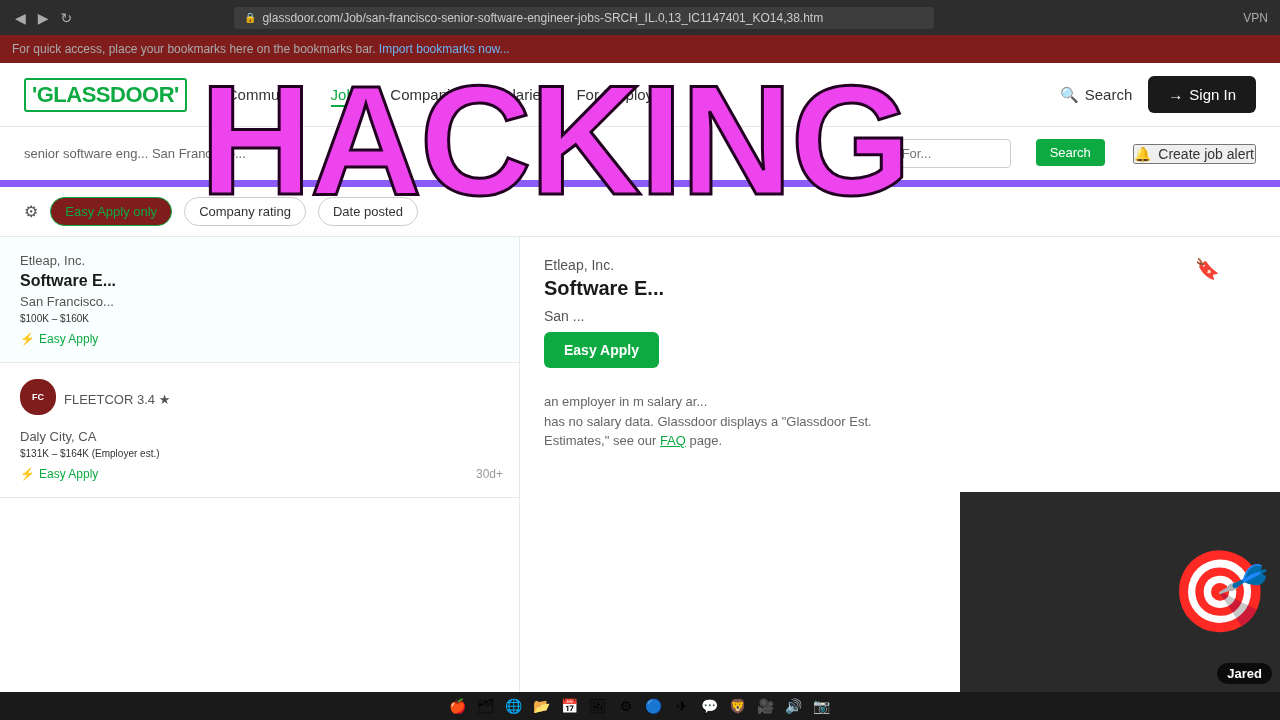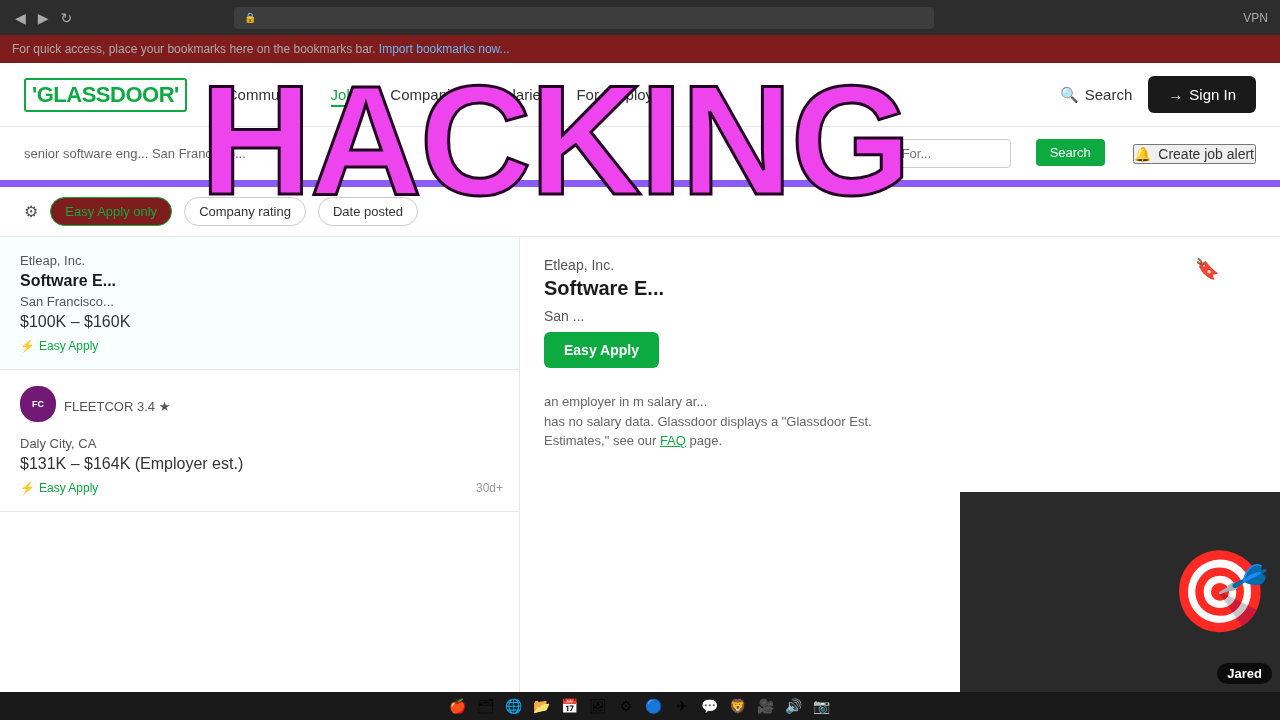--- a/index.html
+++ b/index.html
@@ -43,21 +43,21 @@
     .filter-btn.active { background: #7f1d1d; border-color: #0caa41; color: #0caa41; }
 
     
     .jobs-container { display: flex; height: calc(720px - 35px - 28px - 64px - 52px - 50px); }
     .jobs-list { width: 520px; border-right: 1px solid #e8e8e8; overflow-y: auto; }
     .job-card { border-bottom: 1px solid #e8e8e8; padding: 16px 20px; cursor: pointer; position: relative; }
     .job-card.active { background: #f8fffe; }
     .company-name { font-size: 13px; color: #555; margin-bottom: 4px; }
     .job-title { font-size: 16px; font-weight: 600; color: #1a1a1a; margin-bottom: 4px; }
     .job-location { font-size: 13px; color: #555; margin-bottom: 4px; }
-    .job-salary { font-size: 16px; color: #333; margin-bottom: 8px; }
+    .job-salary { font-size: 10px; color: #333; margin-bottom: 8px; }
     .easy-apply { font-size: 12px; color: #0caa41; display: flex; align-items: center; gap: 4px; }
     .job-age { position: absolute; right: 16px; bottom: 16px; font-size: 12px; color: #999; }
     .company-logo { width: 36px; height: 36px; border-radius: 6px; display: flex; align-items: center; justify-content: center; font-size: 10px; font-weight: 700; margin-bottom: 8px; }
     .fleetcor-logo { background: #e8f0fe; }
 
     
     .job-detail { flex: 1; padding: 20px 24px; overflow-y: auto; position: relative; }
     .detail-company { font-size: 14px; color: #555; margin-bottom: 4px; }
     .detail-title { font-size: 20px; font-weight: 700; color: #1a1a1a; margin-bottom: 8px; }
     .detail-location { font-size: 14px; color: #555; margin-bottom: 8px; }
@@ -86,20 +86,21 @@
 <body>
 
 <div class="browser-chrome">
   <div class="browser-controls">
     <button class="browser-back">◀</button>
     <button class="browser-forward">▶</button>
     <button class="browser-refresh">↻</button>
   </div>
   <div class="browser-url">
     <span class="browser-url-icon">🔒</span>
+    <span>glassdoor.com/Job/san-francisco-senior-software-engineer-jobs-SRCH_IL.0,13_IC1147401_KO14,38.htm</span>
   </div>
   <div class="browser-extras">
     <span>VPN</span>
   </div>
 </div>
 
 <div class="bookmarks-bar">
   <span>For quick access, place your bookmarks here on the bookmarks bar.</span>&nbsp;
   <a href="#">Import bookmarks now...</a>
 </div>
@@ -158,21 +159,21 @@
         <div class="job-location">San Francisco...</div>
         <div class="job-salary">$100K – $160K</div>
         <div class="easy-apply">
           <span>⚡</span>
           <span>Easy Apply</span>
         </div>
       </div>
 
       <div class="job-card">
         <div style="display:flex;align-items:center;gap:8px;margin-bottom:6px;">
-          <div class="company-logo fleetcor-logo" style="background:#701a75;color:#fff;width:36px;height:36px;border-radius:17px;display:flex;align-items:center;justify-content:center;font-size:9px;font-weight:700;">FC</div>
+          <div class="company-logo fleetcor-logo" style="background:#7f1d1d;color:#fff;width:36px;height:36px;border-radius:17px;display:flex;align-items:center;justify-content:center;font-size:9px;font-weight:700;">FC</div>
           <div>
             <div class="company-name">FLEETCOR <span>3.4 ★</span></div>
           </div>
         </div>
         <div class="job-location">Daly City, CA</div>
         <div class="job-salary">$131K – $164K (Employer est.)</div>
         <div class="easy-apply">
           <span>⚡</span>
           <span>Easy Apply</span>
         </div>

